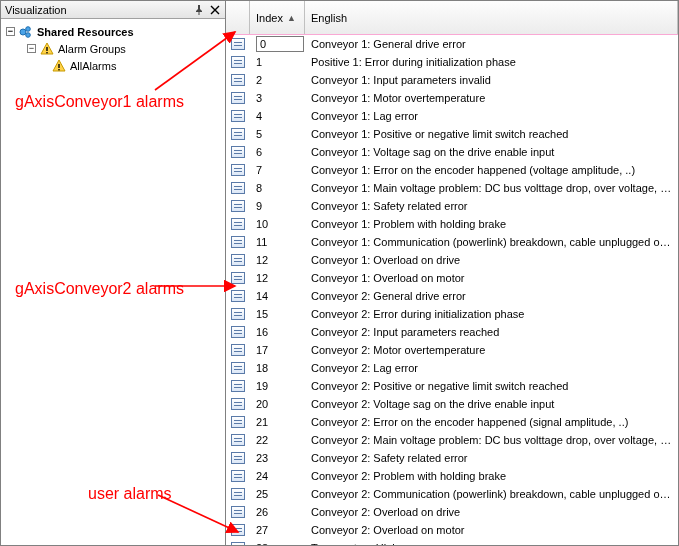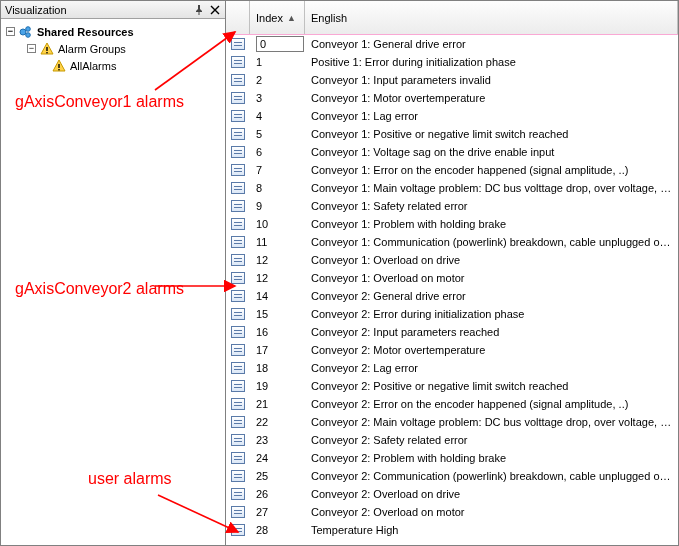--- a/index.html
+++ b/index.html
@@ -266,21 +266,21 @@
             <span class="row-icon"></span>
           </div>
           <div class="cell-index">6</div>
           <div class="cell-text">Conveyor 1: Voltage sag on the drive enable input</div>
         </div>
         <div class="grid-row">
           <div class="cell-icon">
             <span class="row-icon"></span>
           </div>
           <div class="cell-index">7</div>
-          <div class="cell-text">Conveyor 1: Error on the encoder happened (signal amplitude, ..)</div>
+          <div class="cell-text">Conveyor 1: Error on the encoder happened (voltage amplitude, ..)</div>
         </div>
         <div class="grid-row">
           <div class="cell-icon">
             <span class="row-icon"></span>
           </div>
           <div class="cell-index">8</div>
           <div class="cell-text">Conveyor 1: Main voltage problem: DC bus volttage drop, over voltage, ov...</div>
         </div>
         <div class="grid-row">
           <div class="cell-icon">
@@ -356,20 +356,27 @@
           <div class="cell-icon">
             <span class="row-icon"></span>
           </div>
           <div class="cell-index">19</div>
           <div class="cell-text">Conveyor 2: Positive or negative limit switch reached</div>
         </div>
         <div class="grid-row">
           <div class="cell-icon">
             <span class="row-icon"></span>
           </div>
+          <div class="cell-index">20</div>
+          <div class="cell-text">Conveyor 2: Voltage sag on the drive enable input</div>
+        </div>
+        <div class="grid-row">
+          <div class="cell-icon">
+            <span class="row-icon"></span>
+          </div>
           <div class="cell-index">21</div>
           <div class="cell-text">Conveyor 2: Error on the encoder happened (signal amplitude, ..)</div>
         </div>
         <div class="grid-row">
           <div class="cell-icon">
             <span class="row-icon"></span>
           </div>
           <div class="cell-index">22</div>
           <div class="cell-text">Conveyor 2: Main voltage problem: DC bus volttage drop, over voltage, ov...</div>
         </div>
@@ -414,21 +421,21 @@
           </div>
           <div class="cell-index">28</div>
           <div class="cell-text">Temperature High</div>
         </div>
       </div>
   </div>
 </div>
 
 <div class="annot" style="left:15px; top:93px;">gAxisConveyor1 alarms</div>
 <div class="annot" style="left:15px; top:280px;">gAxisConveyor2 alarms</div>
-<div class="annot" style="left:88px; top:470px;">user alarms</div>
+<div class="annot" style="left:88px; top:485px;">user alarms</div>
 
 <svg class="arrow-svg" style="left:150px; top:25px;" width="100" height="70">
   <defs>
       <marker id="ah1" markerWidth="8" markerHeight="8" refX="7" refY="4" orient="auto">
         <path d="M0 0L8 4L0 8z" fill="#ff0000"></path>
       </marker>
     </defs>
   <line x1="5" y1="65" x2="85" y2="7" stroke="#ff0000" stroke-width="1.6" marker-end="url(#ah1)"></line>
 </svg>
 <svg class="arrow-svg" style="left:150px; top:276px;" width="100" height="20">

